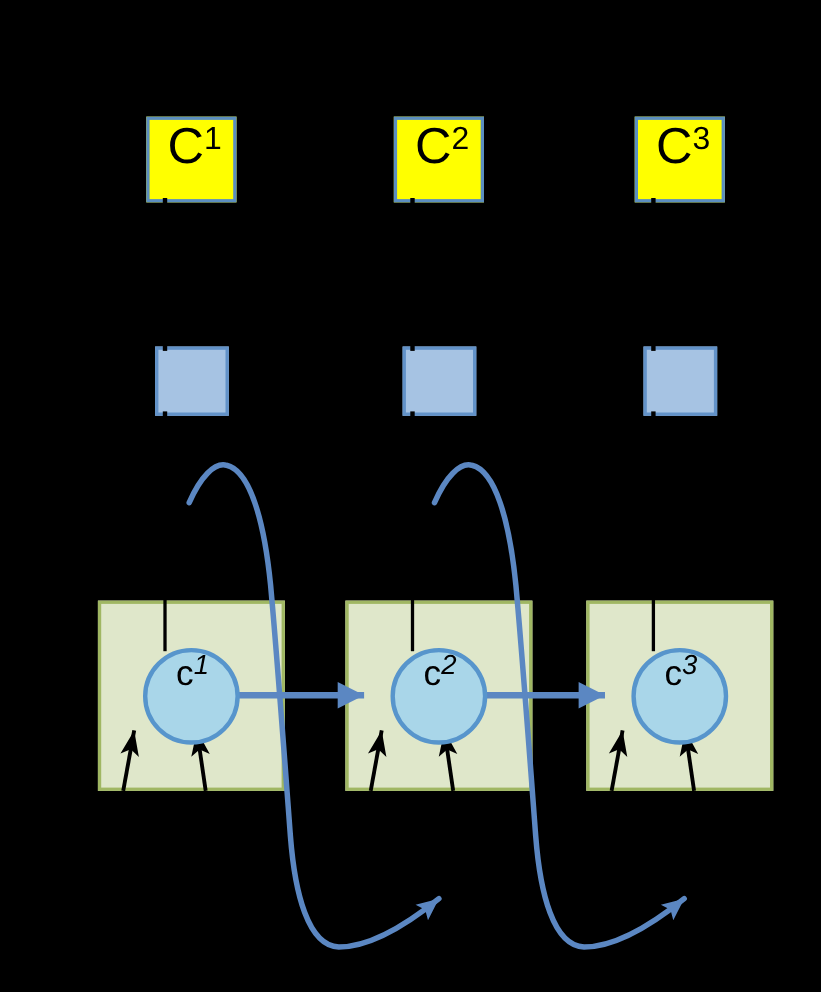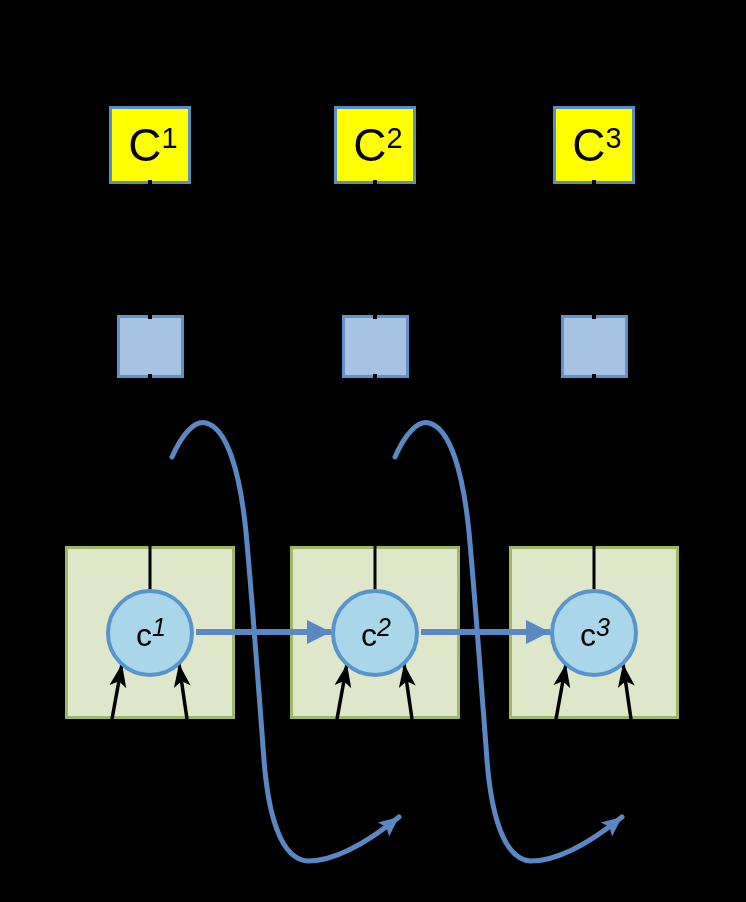--- a/index.html
+++ b/index.html
@@ -3,21 +3,21 @@
 <meta charset="utf-8">
 <style>
   html,body{margin:0;padding:0;}
   body{
     width:746px;height:902px;
     background:var(--background,#000);
     overflow:hidden;position:relative;
     font-family:"Liberation Sans","DejaVu Sans",sans-serif;
   }
   .stage{position:absolute;inset:0;width:746px;height:902px;}
-  .shape{position:absolute;box-sizing:border-box;z-index:1;display:flex;align-items:center;justify-content:center;}
+  .shape{position:absolute;box-sizing:border-box;z-index:1;display:flex;align-items:flex-start;justify-content:center;margin-left:24px;}
   
   .cell-yellow{
     width:82px;height:78px;top:106px;
     background:var(--yellow-fill,#FFFF00);
     border:3px solid var(--yellow-border,#5B8EC0);
   }
   .cell-yellow .lbl{
     color:var(--ink,#000);font-size:46px;line-height:1;transform:translateX(3px);
   }
   .cell-yellow sup{font-size:29px;vertical-align:13px;font-style:normal;}

